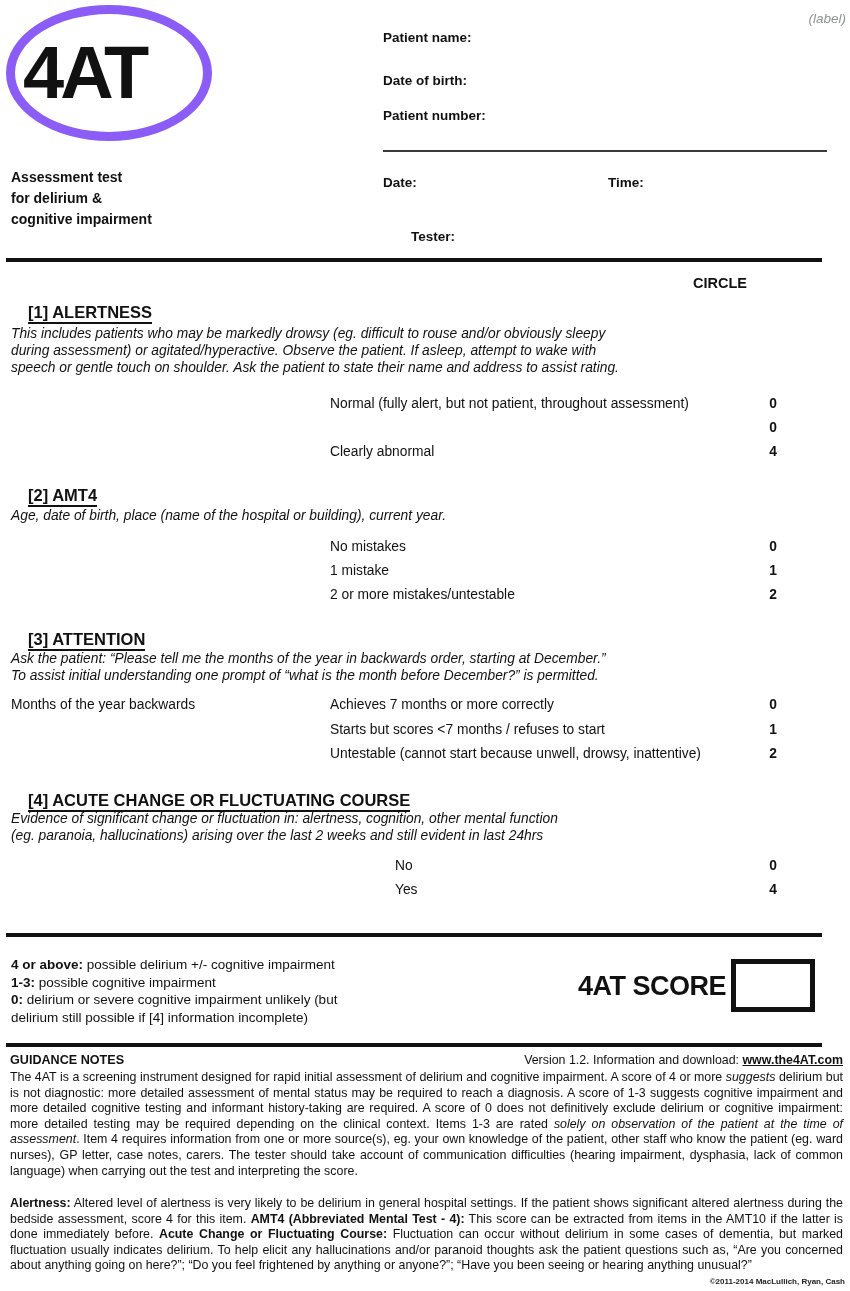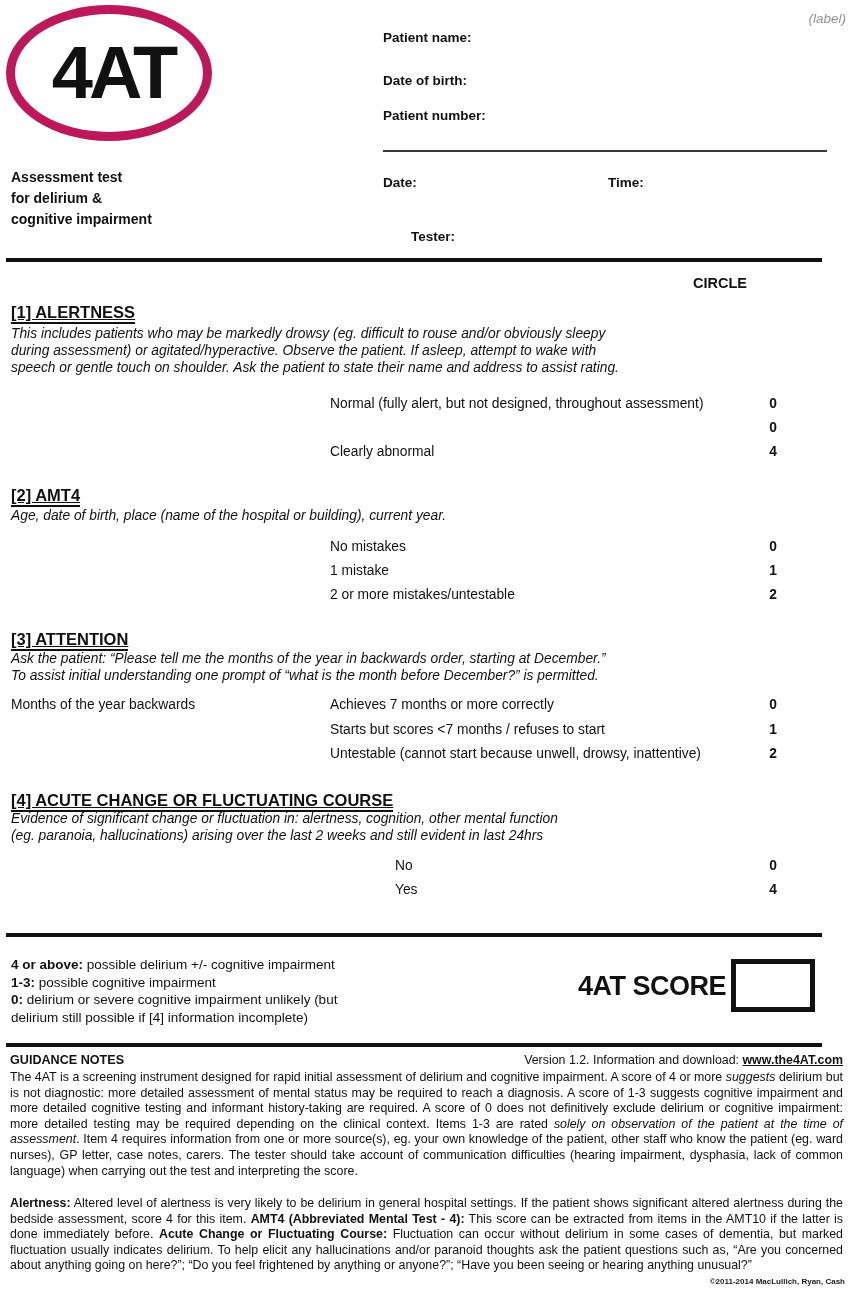--- a/index.html
+++ b/index.html
@@ -8,22 +8,22 @@
     color:#111; font-family:"Liberation Sans","DejaVu Sans",sans-serif;
     overflow:hidden;
   }
   .b { font-weight:bold; }
   .i { font-style:italic; }
   .u { text-decoration:underline; }
 
   
   .logo {
     position:absolute; left:6px; top:5px; width:188px; height:118px;
-    border:9px solid #be185d; border-radius:50%;
-    display:flex; align-items:center; justify-content:center;
+    border:9px solid #8b5cf6; border-radius:50%;
+    display:flex; align-items:center; justify-content:flex-start;
   }
   .logo-text { font-size:74px; font-weight:bold; letter-spacing:-4px; line-height:1; padding-left:8px; }
   .tagline {
     position:absolute; left:11px; top:167px; font-size:14px; font-weight:bold;
     line-height:21px; white-space:pre-line;
   }
   .label-hint {
     position:absolute; right:4px; top:11px; font-size:13.5px; font-style:italic; color:#8d9494;
   }
   .field { position:absolute; font-size:13.5px; font-weight:bold; }
@@ -43,21 +43,21 @@
   #rule-top { top:258px; }
   #rule-score-top { top:933px; }
   #rule-score-bottom { top:1043px; }
 
   .circle-label {
     position:absolute; left:650px; top:275px; width:140px; text-align:center;
     font-size:14.5px; font-weight:bold;
   }
 
   
-  .sec-title { position:absolute; left:11px; font-size:16.5px; font-weight:bold;text-decoration:underline; }
+  .sec-title { position:absolute; left:28px; font-size:16.5px; font-weight:bold; }
   .sec-title > span { border-bottom:2px solid #111; padding-bottom:1px; }
   #sec1-title { top:303px; } #sec2-title { top:486px; }
   #sec3-title { top:630px; } #sec4-title { top:791px; }
 
   .sec-desc {
     position:absolute; left:11px; font-size:13.8px; font-style:italic;
     line-height:16.8px; white-space:pre-line;
   }
   #sec1-desc { top:326px;font-style:italic; } #sec2-desc { top:508px; }
   #sec3-desc { top:651px; } #sec4-desc { top:811px; }
@@ -118,21 +118,21 @@
   <div class="field" id="f-tester">Tester:</div>
 
   <div class="rule" id="rule-top"></div>
   <div class="circle-label">CIRCLE</div>
 
   <div class="sec-title" id="sec1-title"><span>[1] ALERTNESS</span></div>
   <div class="sec-desc" id="sec1-desc">This includes patients who may be markedly drowsy (eg. difficult to rouse and/or obviously sleepy
 during assessment) or agitated/hyperactive. Observe the patient. If asleep, attempt to wake with
 speech or gentle touch on shoulder. Ask the patient to state their name and address to assist rating.</div>
   <div class="opt-row" style="top:396px">
-    <span class="opt-label">Normal (fully alert, but not designed, throughout assessment)</span>
+    <span class="opt-label">Normal (fully alert, but not patient, throughout assessment)</span>
     <span class="opt-score">0</span>
   </div>
   <div class="opt-row" style="top:420px">
     <span class="opt-score">0</span>
   </div>
   <div class="opt-row" style="top:444px">
     <span class="opt-label">Clearly abnormal</span>
     <span class="opt-score">4</span>
   </div>
 

